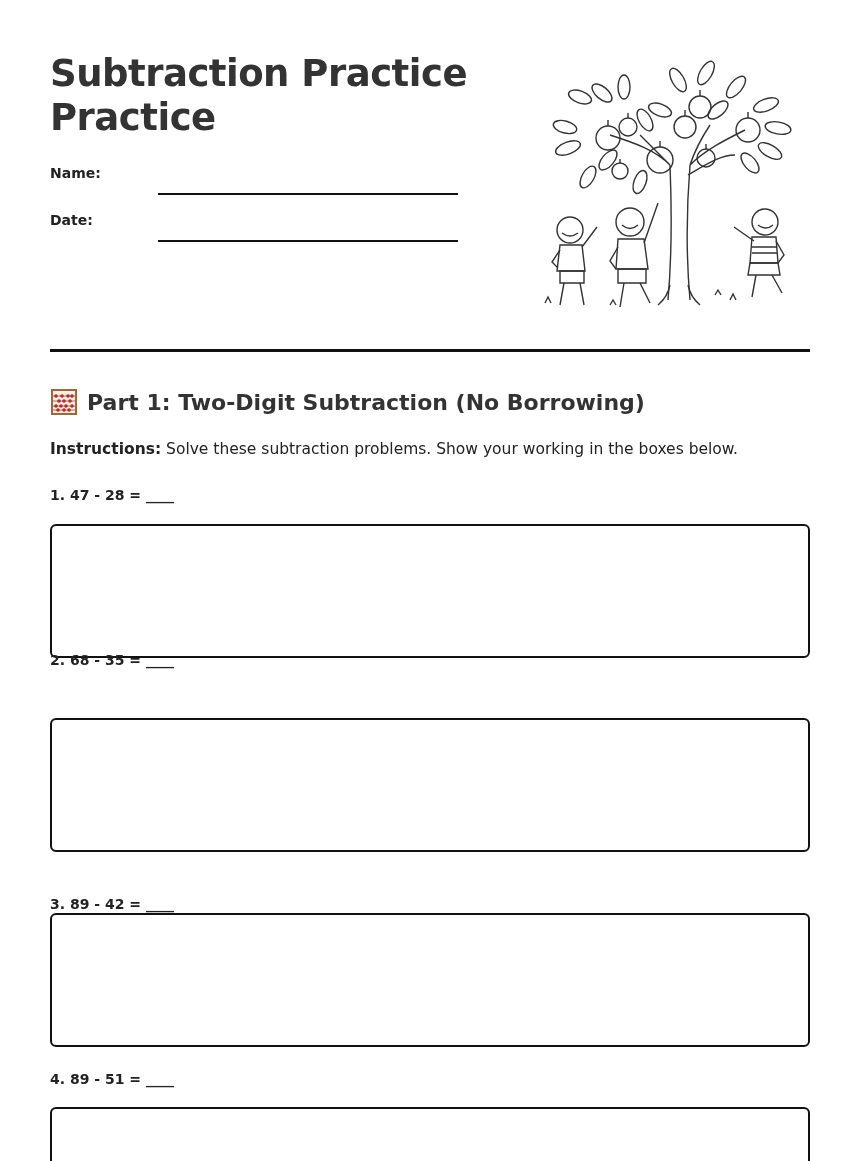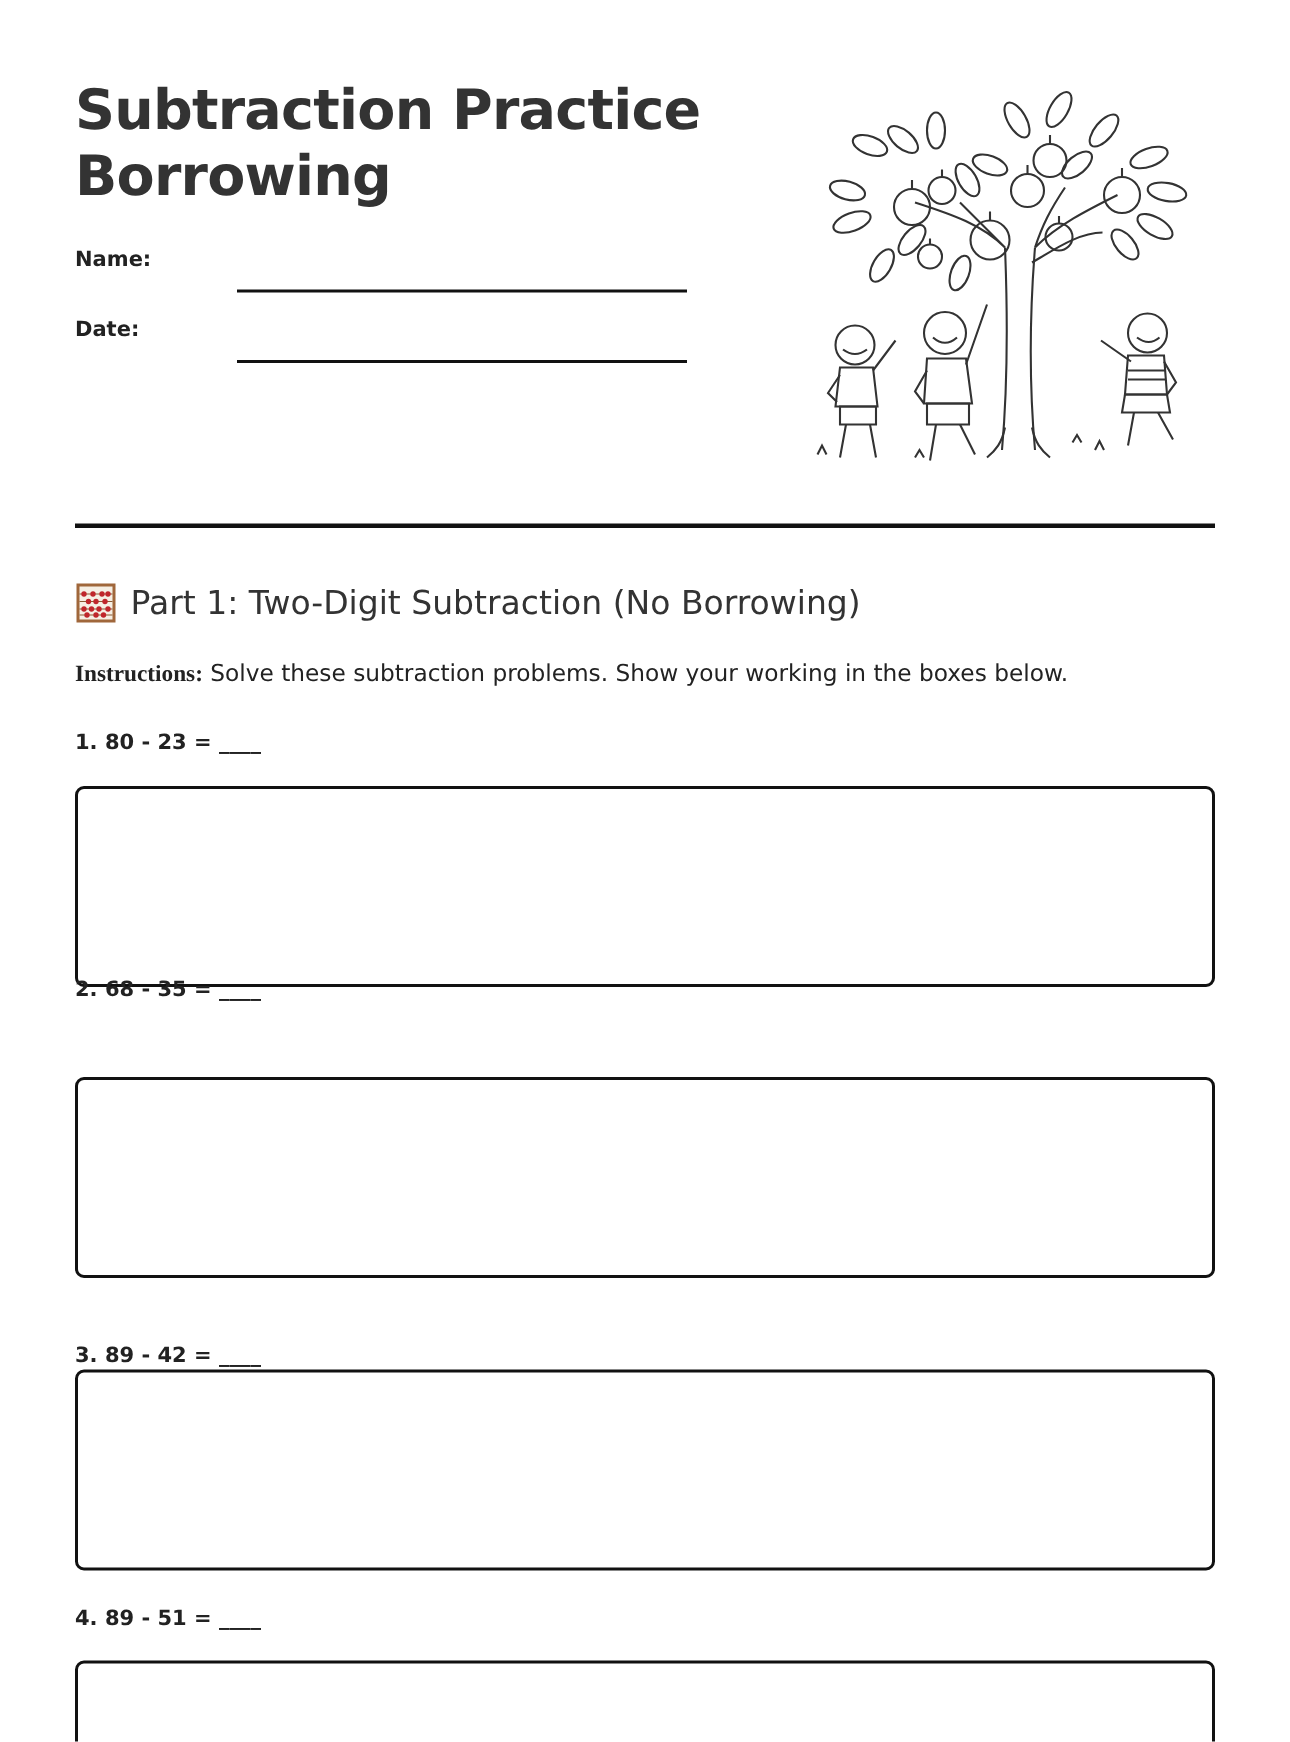--- a/index.html
+++ b/index.html
@@ -17,45 +17,45 @@
   .field-row { position: absolute; left: 0; display: flex; align-items: flex-end; gap: 38px; }
   .field-label {
     font-family: "DejaVu Sans", sans-serif; font-weight: bold; font-size: 14px;
     color: #222; width: 70px;
   }
   .field-line { width: 300px; height: 0; border-bottom: 2px solid #111; margin-bottom: -14px; }
   .illustration { position: absolute; left: 490px; top: 55px; width: 270px; height: 270px; }
   .divider { position: absolute; left: 0; top: 349px; width: 760px; height: 3px; background: #111; }
   .section-title {
     position: absolute; left: 0; top: 388px; margin: 0; display: flex; align-items: center;
-    font-family: "DejaVu Sans", sans-serif; font-weight: normal; font-size: 22px; color: #333;
+    font-family: "DejaVu Sans", sans-serif; font-weight: bold; font-size: 22px; color: #333;
   }
   .abacus { width: 28px; height: 28px; margin-right: 9px; display: inline-block; }
   .instructions {
     position: absolute; left: 0; top: 440px; font-size: 15.5px; color: #222;
     font-family: "DejaVu Sans", sans-serif;
   }
-  .instructions b { font-weight: bold; font-family: Liberation Serif, serif; }
+  .instructions b { font-weight: bold; }
   .problem-label {
     position: absolute; left: 0; font-family: "DejaVu Sans", sans-serif;
     font-weight: bold; font-size: 14px; color: #222;
   }
   .work-box {
     position: absolute; left: 0; width: 756px; height: 130px;
     border: 2px solid #111; border-radius: 6px; background: #fff;
   }
 </style>
 </head>
 <body>
 
 <div class="page">
   <div class="header">
     <h1 class="title">
       <span>Subtraction Practice</span><br>
-      <span>Borrowing</span>
+      <span>Practice</span>
     </h1>
 
     <div class="field-row" style="top:165px;">
       <span class="field-label">Name:</span>
       <div class="field-line"></div>
     </div>
     <div class="field-row" style="top:212px;justify-content:flex-end;">
       <span class="field-label">Date:</span>
       <div class="field-line"></div>
     </div>
@@ -158,21 +158,21 @@
           <circle cx="19" cy="22" r="1.8"></circle>
       </g>
     </svg>
     <span>Part 1: Two-Digit Subtraction (No Borrowing)</span>
   </h2>
 
   <div class="instructions">
     <b>Instructions:</b><span> Solve these subtraction problems. Show your working in the boxes below.</span>
   </div>
 
-  <div class="problem-label" style="top:487px;">1. 80 - 23 = ____</div>
+  <div class="problem-label" style="top:487px;">1. 47 - 28 = ____</div>
   <div class="work-box" style="top:524px;"></div>
 
   <div class="problem-label" style="top:652px;">2. 68 - 35 = ____</div>
   <div class="work-box" style="top:718px;"></div>
 
   <div class="problem-label" style="top:896px;">3. 89 - 42 = ____</div>
   <div class="work-box" style="top:913px;"></div>
 
   <div class="problem-label" style="top:1071px;">4. 89 - 51 = ____</div>
   <div class="work-box" style="top:1107px;"></div>

